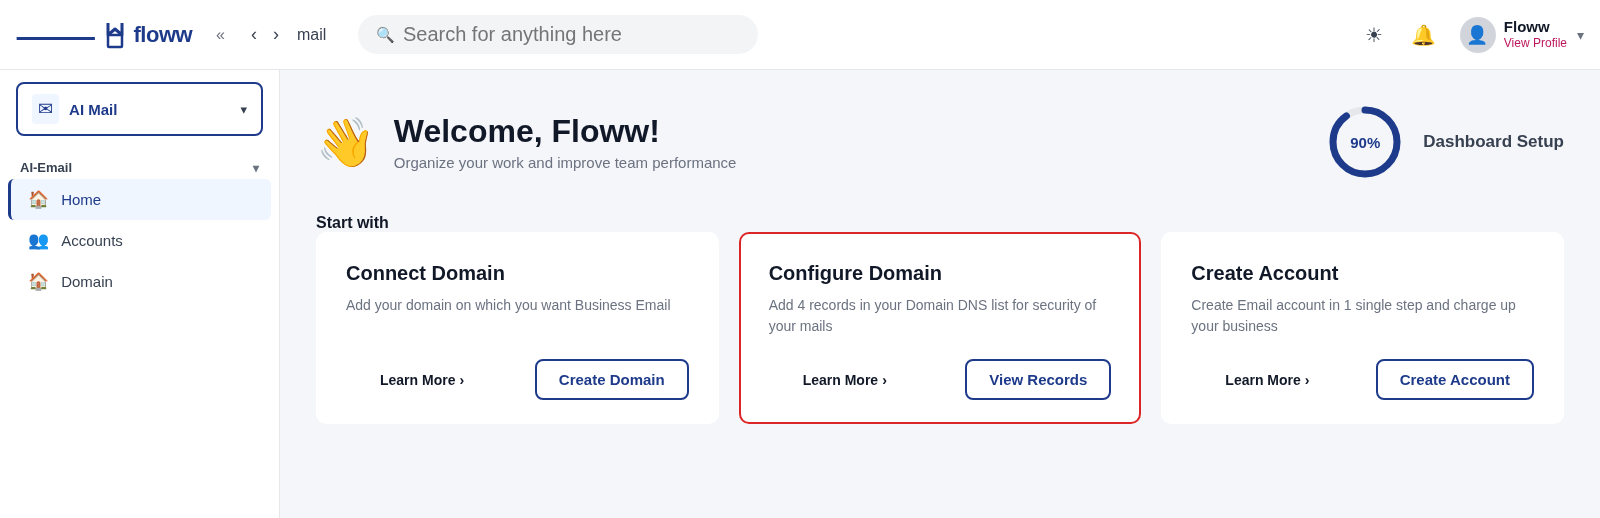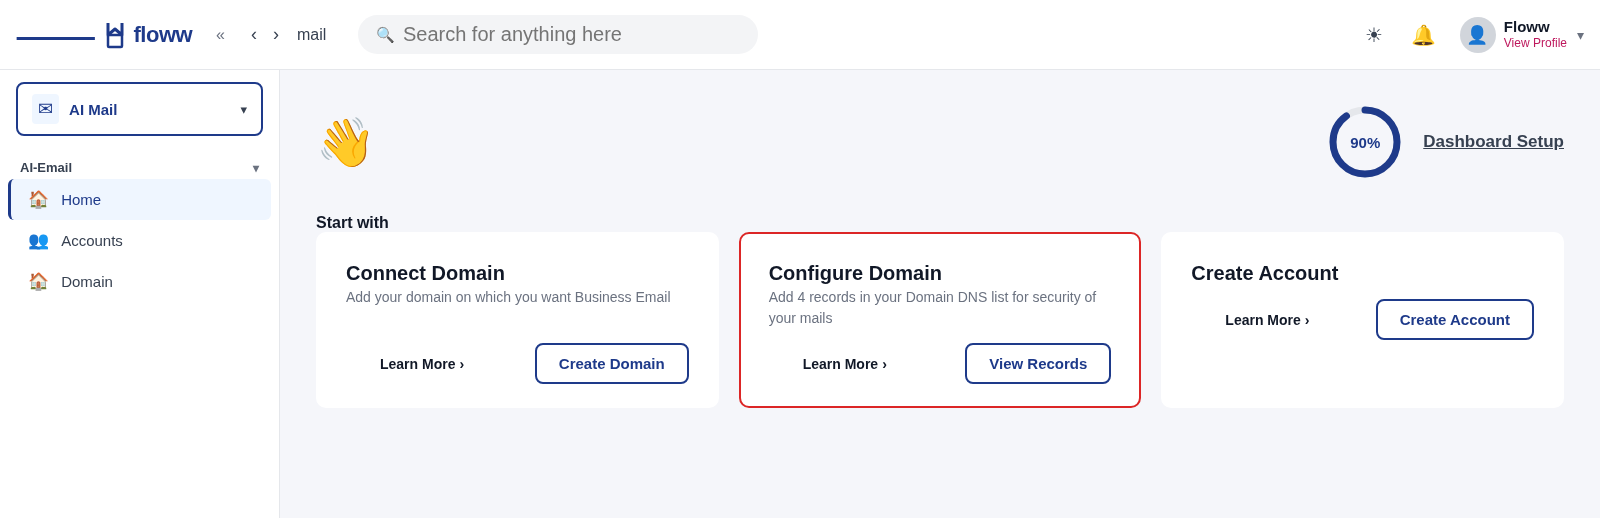--- a/index.html
+++ b/index.html
@@ -222,41 +222,40 @@
       left: 50%;
       transform: translate(-50%, -50%);
       font-weight: 700;
       font-size: 15px;
       color: #1e3a8a;
     }
     .dashboard-setup-label {
       font-size: 17px;
       font-weight: 600;
       color: #374151;
-      text-decoration: underline;
     }
 
     
     .start-with-label {
       font-size: 16px;
       font-weight: 700;
       color: #111827;
     }
     .cards-row {
       display: flex;
       gap: 20px;
     }
     .card {
       background: #fff;
       border-radius: 10px;
       padding: 28px 28px 22px;
       flex: 1;
       display: flex;
       flex-direction: column;
-      gap: 2px;
+      gap: 10px;
       border: 2px solid transparent;
     }
     .card.highlighted {
       border: 2px solid #dc2626;
     }
     .card-title {
       font-size: 20px;
       font-weight: 700;
       color: #111827;
     }
@@ -362,20 +361,24 @@
       <span class="item-icon">🏠</span>
       <span>Domain</span>
     </div>
   </aside>
 
   <main class="main-content">
 
     <div class="welcome-header">
       <div class="welcome-left">
         <span class="wave-icon">👋</span>
+        <div class="welcome-text">
+          <h1>Welcome, Floww!</h1>
+          <p>Organize your work and improve team performance</p>
+        </div>
       </div>
       <div class="dashboard-setup">
         <div class="progress-ring-container">
           <svg width="80" height="80" viewBox="0 0 80 80">
             <circle cx="40" cy="40" r="32" fill="none" stroke="#e5e7eb" stroke-width="7"></circle>
             <circle cx="40" cy="40" r="32" fill="none" stroke="#1e3a8a" stroke-width="7" stroke-dasharray="201.06" stroke-dashoffset="20.1" stroke-linecap="round"></circle>
           </svg>
           <div class="progress-text">90%</div>
         </div>
         <span class="dashboard-setup-label">Dashboard Setup</span>
@@ -405,20 +408,21 @@
           <a class="learn-more-link">
             <span>Learn More</span>
             <span>›</span>
           </a>
           <button class="card-action-btn">View Records</button>
         </div>
       </div>
 
       <div class="card">
         <div class="card-title">Create Account</div>
+        <div class="card-desc">Create Email account in 1 single step and charge up your business</div>
         <div class="card-actions">
           <a class="learn-more-link">
             <span>Learn More</span>
             <span>›</span>
           </a>
           <button class="card-action-btn">Create Account</button>
         </div>
       </div>
 
     </div>

